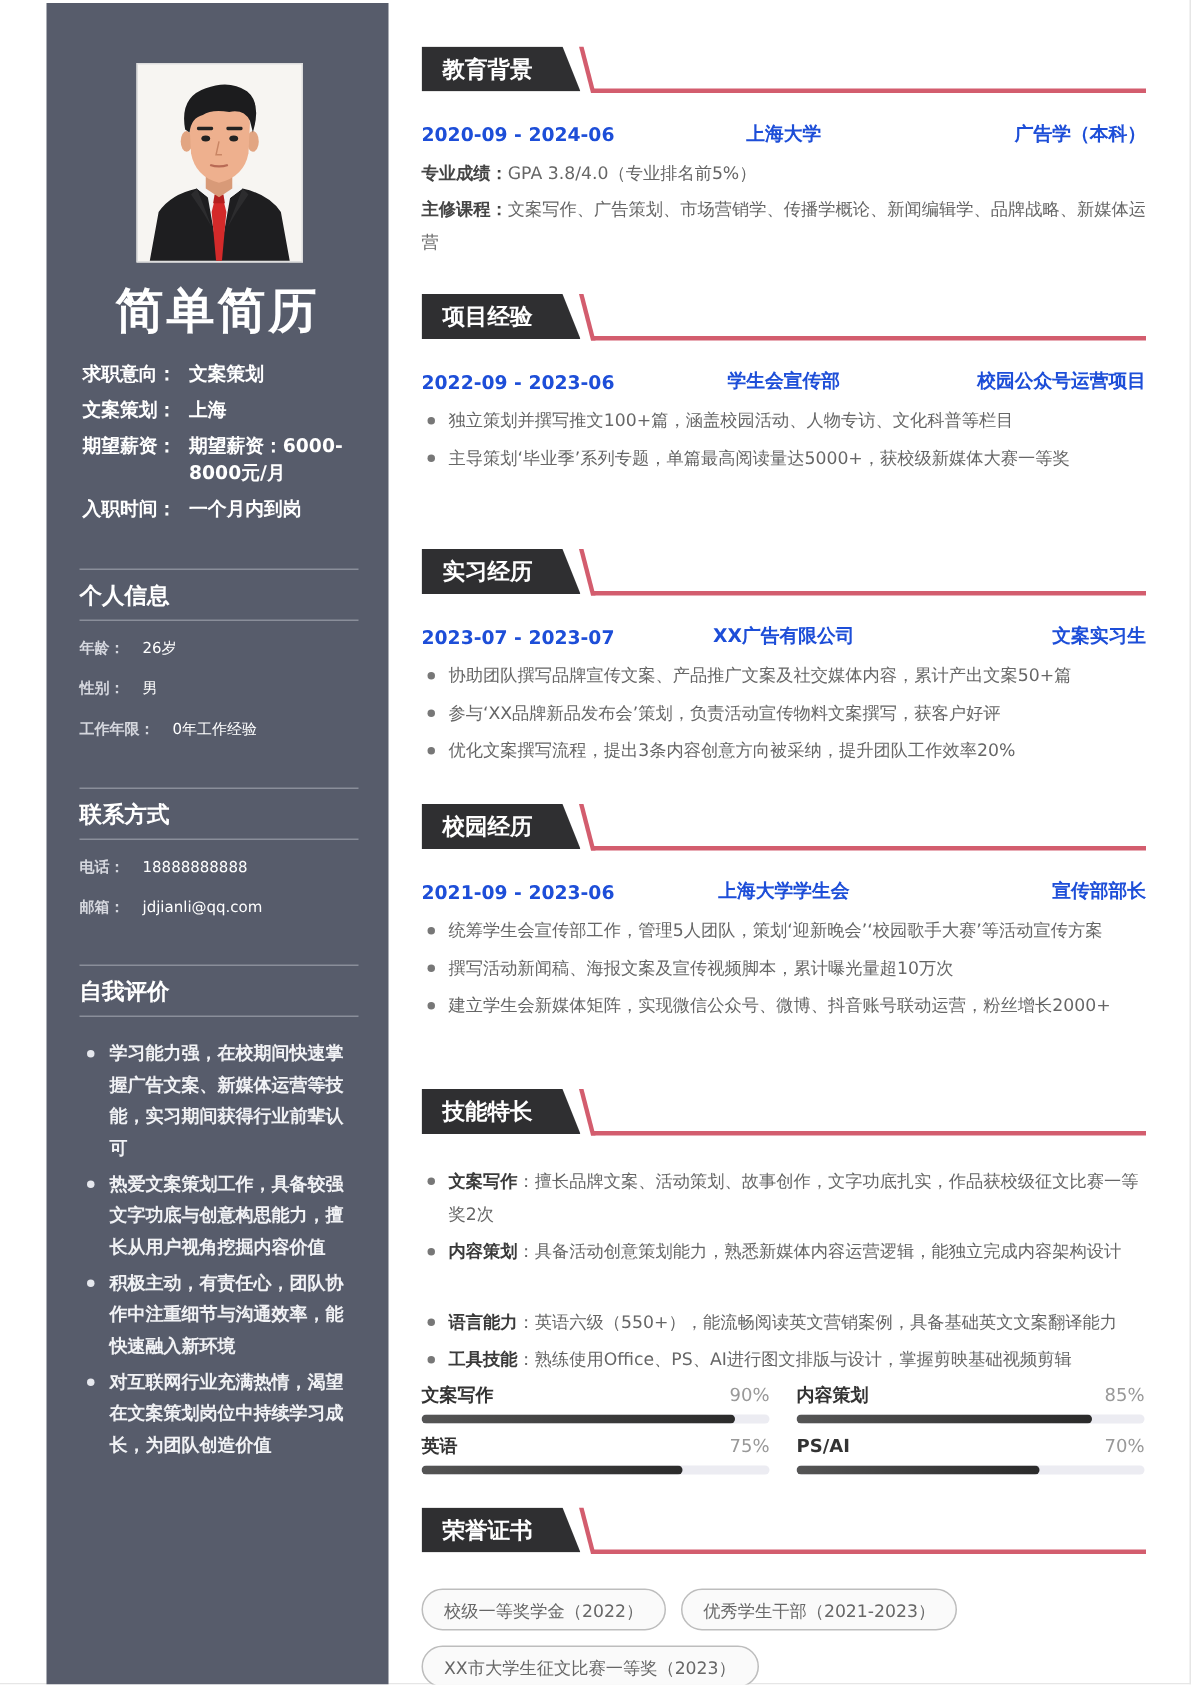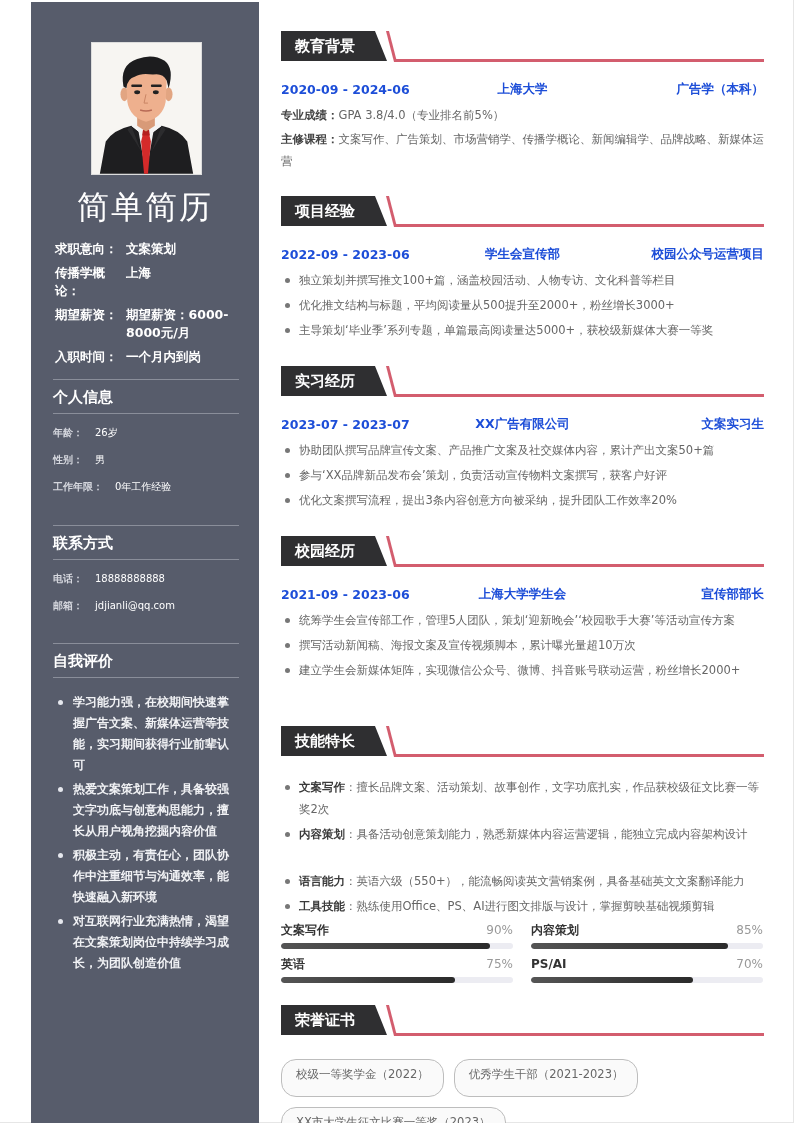--- a/index.html
+++ b/index.html
@@ -2,21 +2,21 @@
 <html><head>
   <meta charset="utf-8">
   <style>
     * { box-sizing: border-box; margin: 0; padding: 0; }
     html, body { width: 794px; height: 1123px; background: #ffffff; overflow: hidden; }
     body { font-family: "DejaVu Sans", "Liberation Sans", sans-serif; color: #555; position: relative; }
     .page { position: absolute; left: 0; top: 0; width: 794px; height: 1123px; border-right: 1px solid #e6e6e6; border-bottom: 1px solid #e6e6e6; }
     .sidebar { position: absolute; left: 31px; top: 2px; width: 228px; height: 1121px; background: #575c6b; color: #fff; }
     .photo { position: absolute; left: 60px; top: 40px; width: 111px; height: 133px; background: #f7f5f2; border: 1px solid #ddd; overflow: hidden; }
     .photo svg { width: 100%; height: 100%; display: block; }
-    .name { position: absolute; left: 0; width: 228px; top: 184px; text-align: center; font-size: 32px; font-weight: normal; letter-spacing: 2px; color: #fff; }
+    .name { position: absolute; left: 0; width: 228px; top: 184px; text-align: center; font-size: 32px; font-weight: bold; letter-spacing: 2px; color: #fff; }
     .intent { position: absolute; left: 24px; top: 238px; width: 190px; }
     .intent .row { display: flex; font-size: 12.5px; font-weight: bold; line-height: 18px; margin-bottom: 6px; }
     .intent .lbl { color: #ffffff; width: 71px; flex: none; }
     .intent .val { color: #fff; }
     .side-sec { position: absolute; left: 22px; width: 186px; }
     .side-sec .hline { height: 1px; background: #8a8e9a; }
     .side-sec .title { font-size: 15px; font-weight: bold; color: #fff; padding: 8px 0 6px 0; }
     .side-sec .rows { padding-top: 10px; }
     .side-sec .r { display: flex; font-size: 10px; line-height: 18px; margin-bottom: 9px; }
     .side-sec .r .lbl { color: #d5d7de; font-weight: bold; margin-right: 12px; }
@@ -39,21 +39,21 @@
     .bul li { position: relative; padding-left: 18px; font-size: 11.5px; line-height: 22px; color: #666; margin-bottom: 3px; }
     .bul li::before { content: ""; position: absolute; left: 4px; top: 9px; width: 5px; height: 5px; border-radius: 50%; background: #777; }
     .bul li b { color: #3a3a3a; }
     .skills { display: grid; grid-template-columns: 232px 232px; column-gap: 18px; row-gap: 6px; margin-top: 4px; }
     .skill .top { display: flex; justify-content: space-between; font-size: 12px; line-height: 18px; }
     .skill .top .sn { font-weight: bold; color: #333; }
     .skill .top .sp { color: #999; }
     .skill .bar { height: 6px; border-radius: 3px; background: #ececf2; margin-top: 4px; position: relative; overflow: hidden; }
     .skill .bar .fill { position: absolute; left: 0; top: 0; bottom: 0; border-radius: 3px; background: linear-gradient(90deg, #555 0%, #3a3a3a 60%, #2b2b2b 100%); }
     .chips { display: flex; flex-wrap: wrap; gap: 10px; margin-top: 22px; }
-    .chip { border: 1px solid #bdbdbd; border-radius: 15px; height: 38px; line-height: 28px; padding: 0 14px; font-size: 11.5px; color: #666; background: #fafafa; }
+    .chip { border: 1px solid #bdbdbd; border-radius: 15px; height: 28px; line-height: 28px; padding: 0 14px; font-size: 11.5px; color: #666; background: #fafafa; }
   </style>
 </head>
 <body>
 
 <div class="page">
 
   <aside class="sidebar">
     <div class="photo">
       <svg viewBox="0 0 111 133">
         <rect width="111" height="133" fill="#f7f5f2"></rect>
@@ -90,21 +90,21 @@
     </div>
 
     <div class="name">简单简历</div>
 
     <div class="intent">
       <div class="row">
         <span class="lbl">求职意向：</span>
         <span class="val">文案策划</span>
       </div>
       <div class="row">
-        <span class="lbl">传播学概论：</span>
+        <span class="lbl">文案策划：</span>
         <span class="val">上海</span>
       </div>
       <div class="row">
         <span class="lbl">期望薪资：</span>
         <span class="val">期望薪资：6000-8000元/月</span>
       </div>
       <div class="row">
         <span class="lbl">入职时间：</span>
         <span class="val">一个月内到岗</span>
       </div>
@@ -188,21 +188,20 @@
         </svg>
       <div class="line"></div>
     </div>
     <div class="item-head">
       <span class="c1">2022-09 - 2023-06</span>
       <span class="c2">学生会宣传部</span>
       <span class="c3">校园公众号运营项目</span>
     </div>
     <ul class="bul">
       <li>独立策划并撰写推文100+篇，涵盖校园活动、人物专访、文化科普等栏目</li>
-      <li>优化推文结构与标题，平均阅读量从500提升至2000+，粉丝增长3000+</li>
       <li>主导策划‘毕业季’系列专题，单篇最高阅读量达5000+，获校级新媒体大赛一等奖</li>
     </ul>
   </section>
 
   <section class="sec" style="top:366px;">
     <div class="sec-head">
       <div class="tag">实习经历</div>
       <svg class="slash" viewBox="0 0 14 32">
           <path d="M2 0 L5 0 L13 31 L10 31 Z" fill="#d35d6e"></path>
         </svg>

